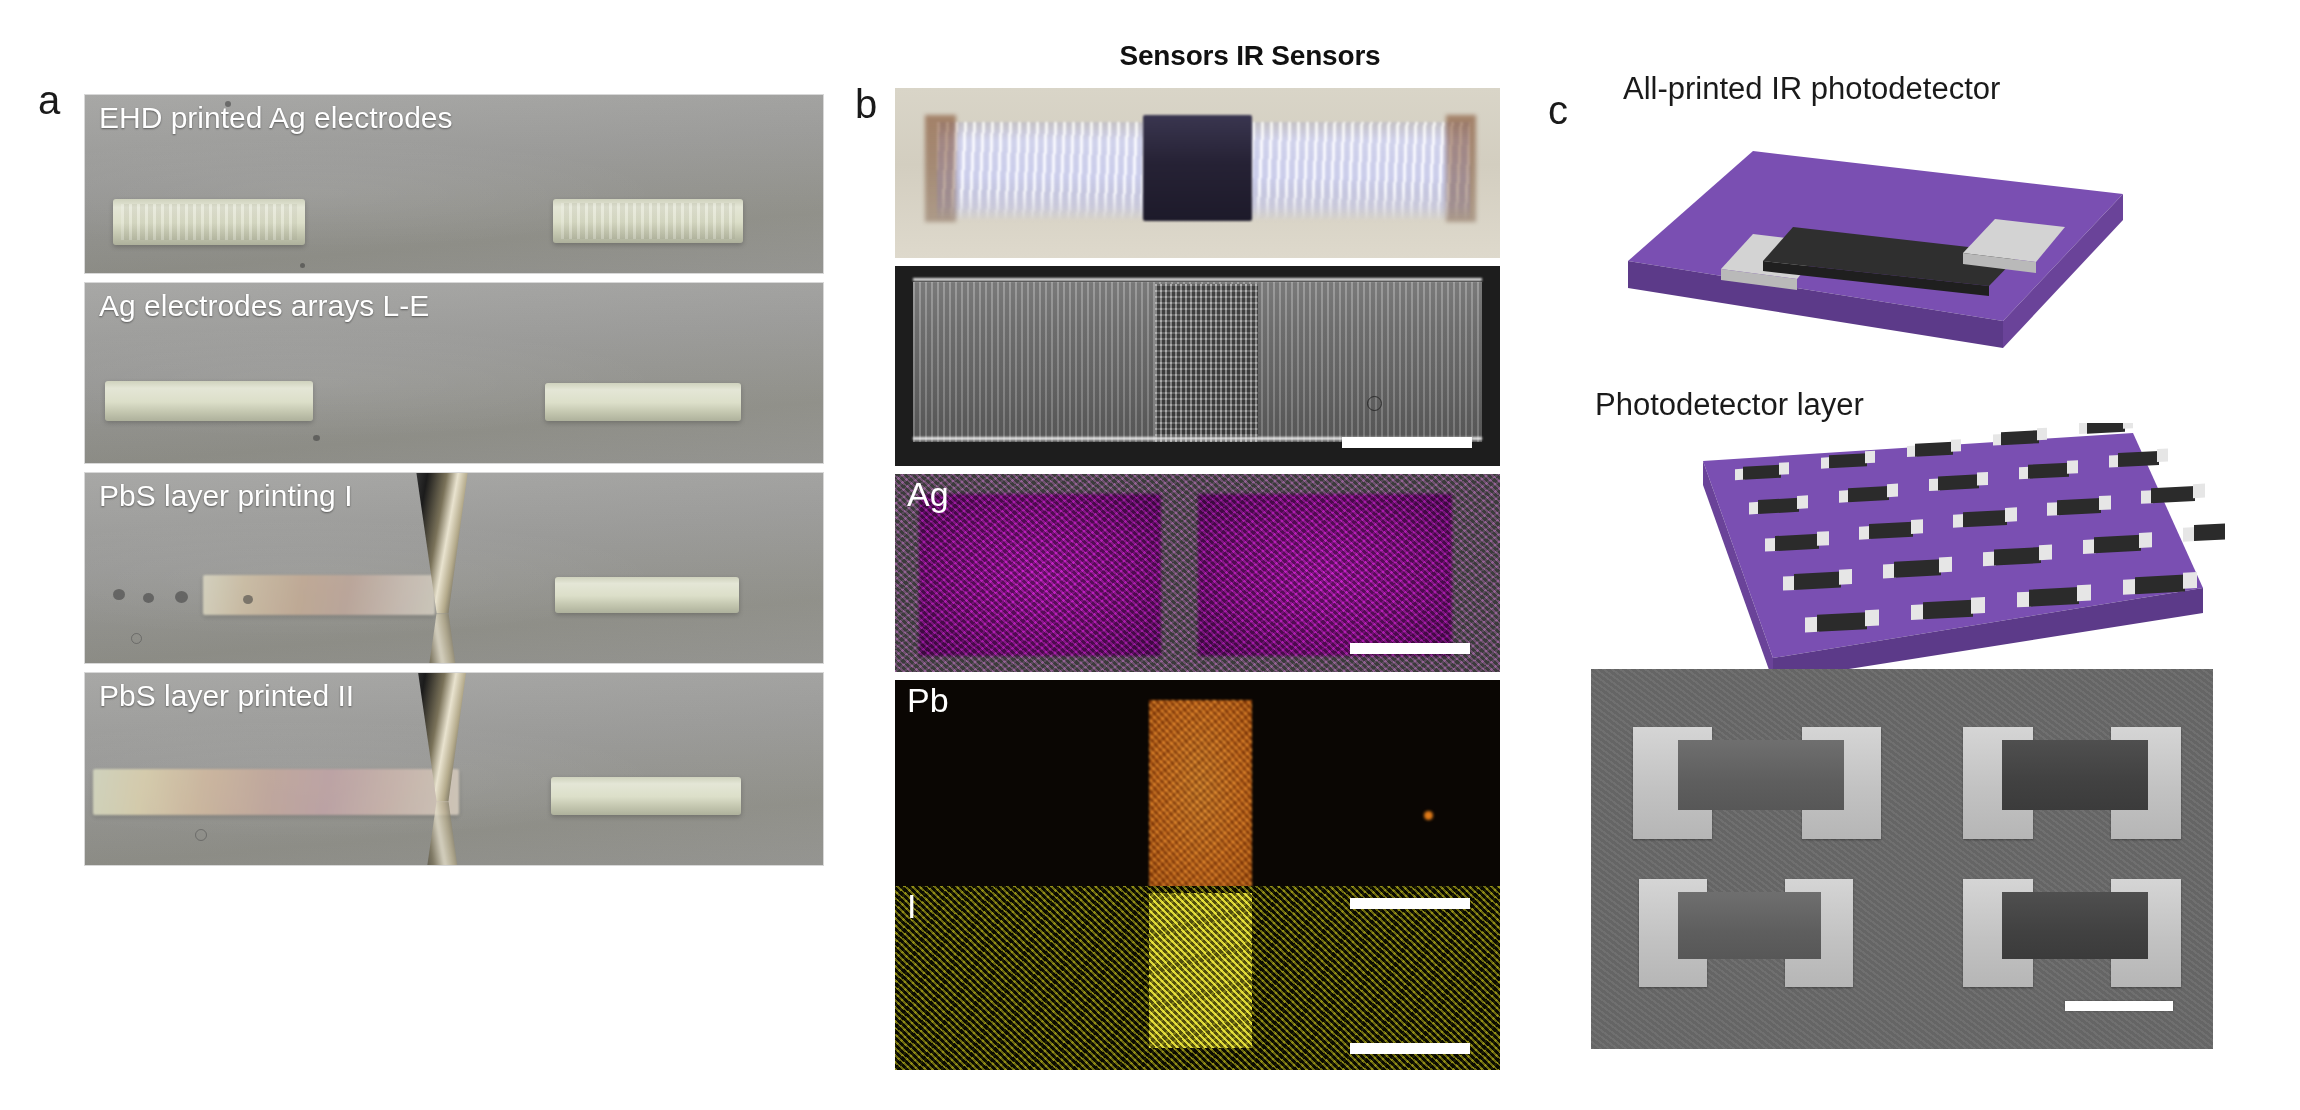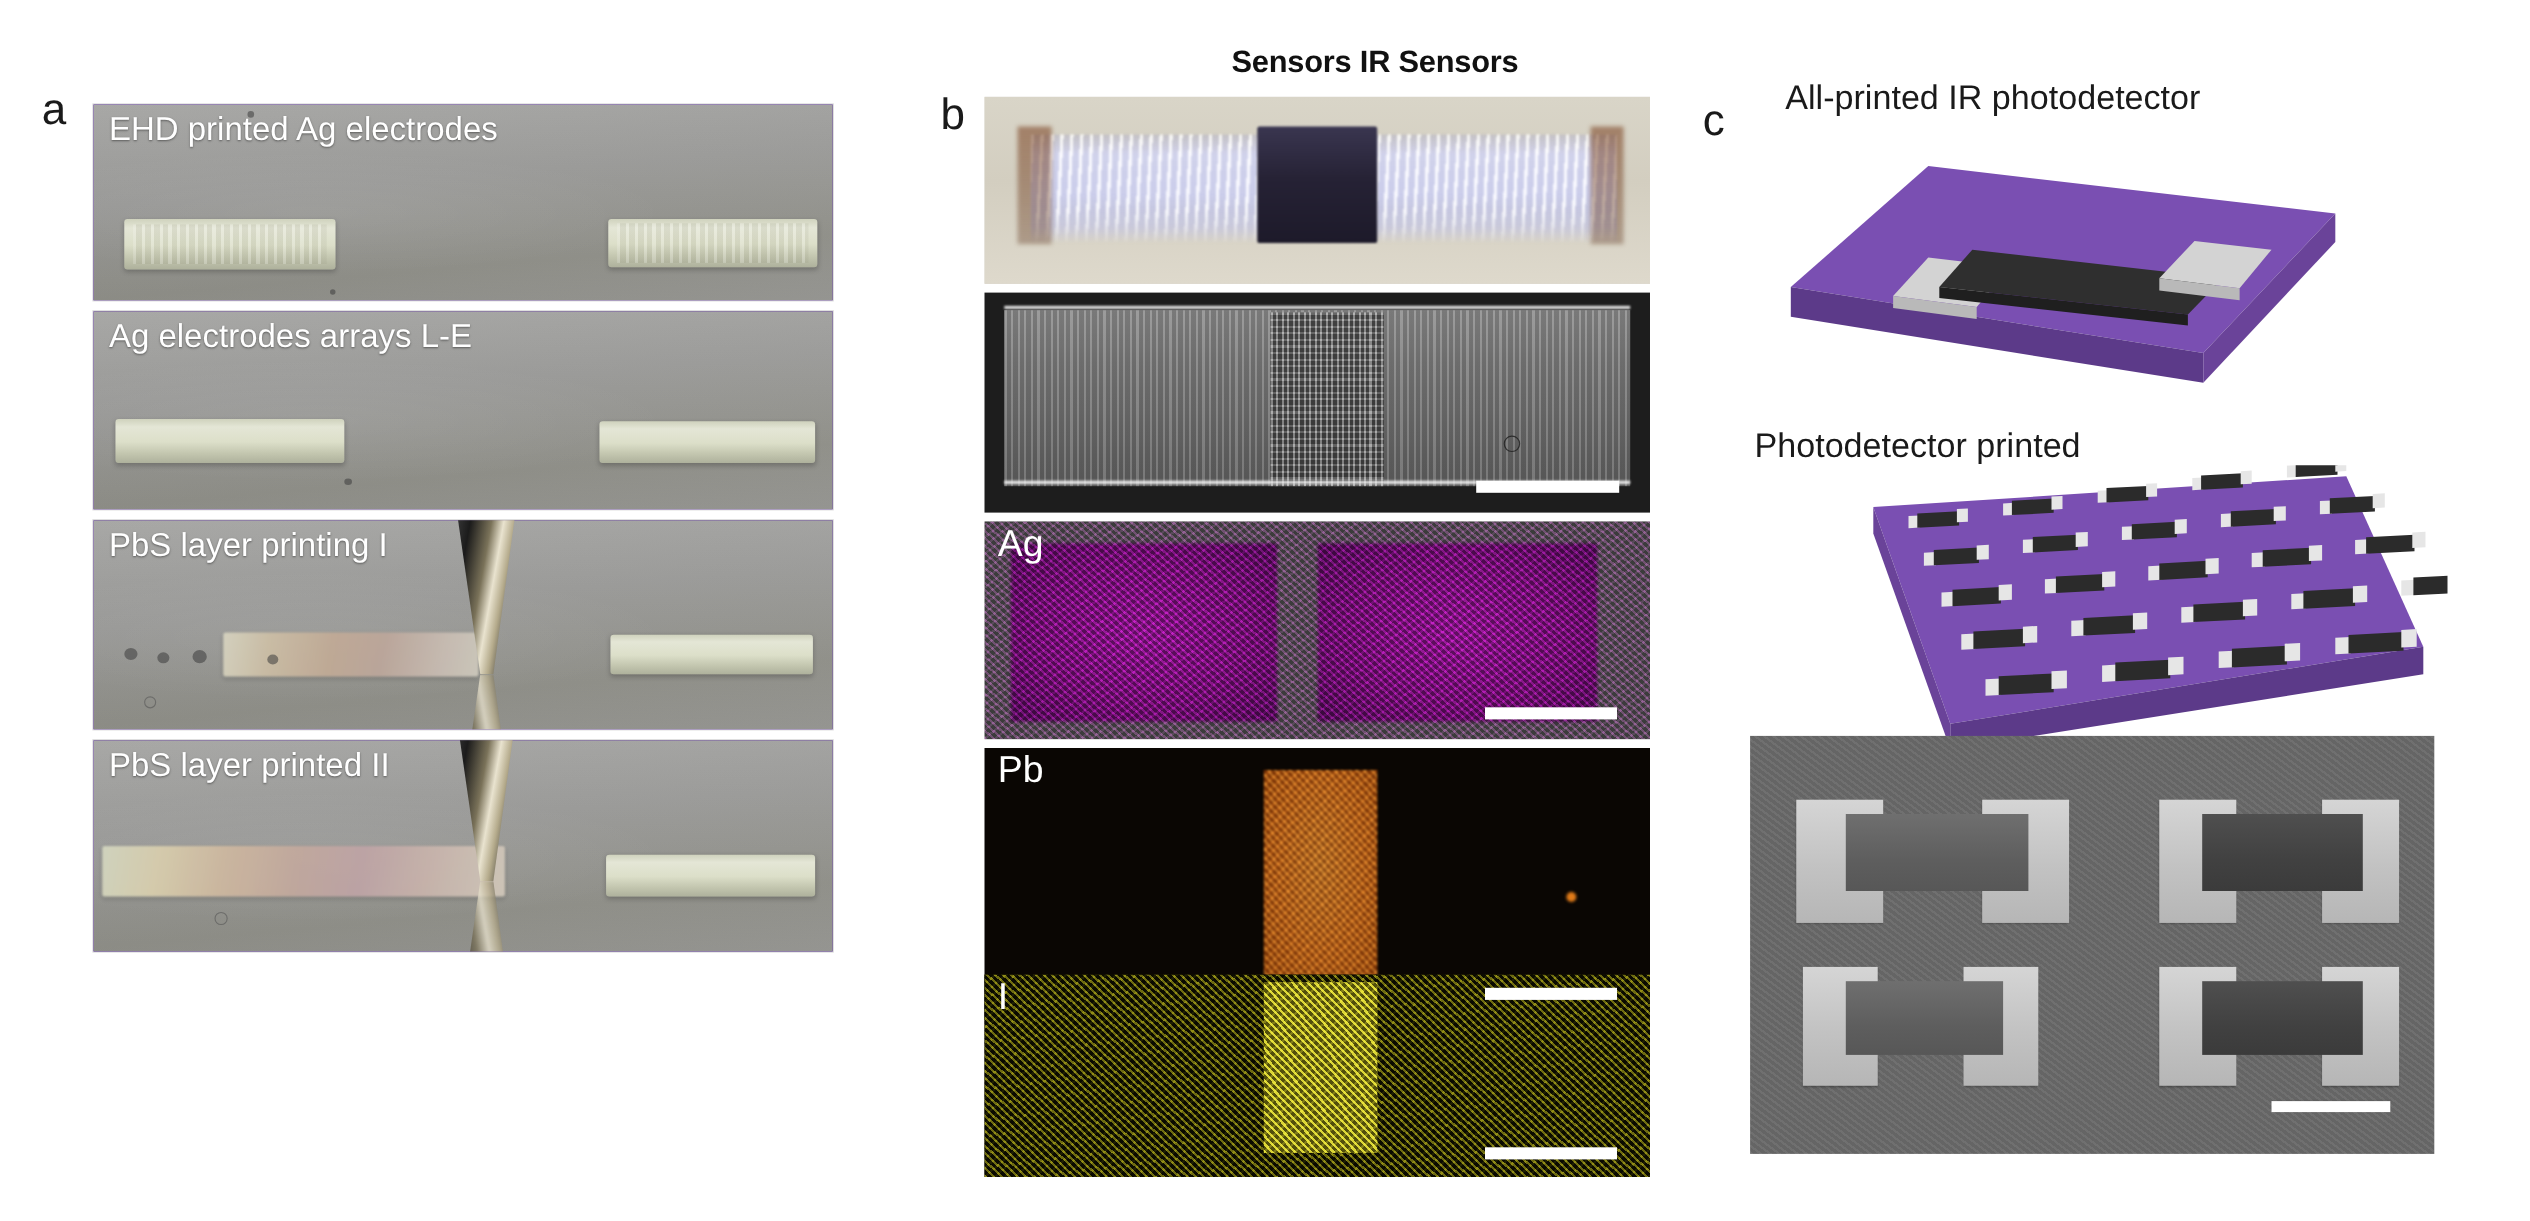--- a/index.html
+++ b/index.html
@@ -39,23 +39,23 @@
   #panel-letter-a { left: 38px;  top: 78px; }
   #panel-letter-b { left: 855px; top: 82px; }
   #panel-letter-c { left: 1548px; top: 88px; }
 
   
   #panel-a { position: absolute; left: 85px; top: 95px; width: 738px; height: 975px; }
 
   .a-frame {
     position: absolute;
     left: 0;
-    width: 672px;
+    width: 738px;
     overflow: hidden;
-    background: #4c1d95;
+    background: #d946ef;
     box-shadow: 0 0 0 1px #d8d8d8;
   }
   .a-frame .a-label {
     position: absolute;
     left: 14px;
     top: 6px;
     font-size: 30px;
     color: #ffffff;
     text-shadow: 0 1px 2px rgba(0,0,0,.45);
     z-index: 6;
@@ -413,21 +413,21 @@
     <polygon points="150,118 225,127 194,163 118,153" fill="#d3d3d3"></polygon>
     <polygon points="118,153 194,163 194,174 118,164" fill="#b9b9b9"></polygon>
 
     <polygon points="190,111 418,137 386,170 160,145" fill="#2f2f2f"></polygon>
     <polygon points="160,145 386,170 386,180 160,155" fill="#1f1f1f"></polygon>
 
     <polygon points="392,103 462,111 433,146 360,137" fill="#d3d3d3"></polygon>
     <polygon points="360,137 433,146 433,157 360,148" fill="#b9b9b9"></polygon>
   </svg>
 
-  <div class="c-title" id="c-title-2">Photodetector printed</div>
+  <div class="c-title" id="c-title-2">Photodetector layer</div>
 
   <svg id="c-render-array" class="render" style="left:0px; top:352px;" viewBox="0 0 640 250" width="640" height="250">
     <polygon points="118,38 548,10 618,165 188,235" fill="#7a4fb2"></polygon>
     <polygon points="188,235 618,165 618,190 188,258" fill="#5c3a89"></polygon>
     <polygon points="118,38 188,235 188,258 118,62" fill="#6a4399"></polygon>
     <g>
 
       <g>
           <rect x="150" y="54" width="10" height="11" fill="#e6e6e6" transform="skewY(-3)"></rect>
           <rect x="158" y="52" width="38" height="13" fill="#2b2b2b" transform="skewY(-3)"></rect>

